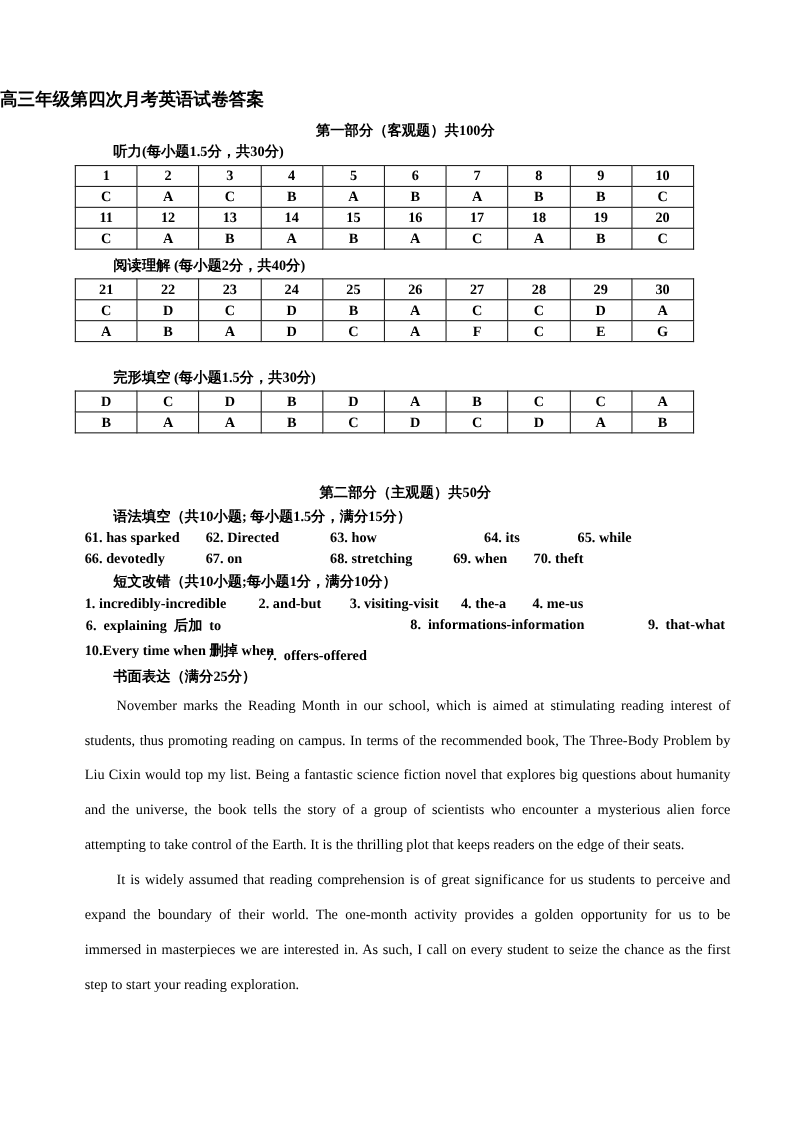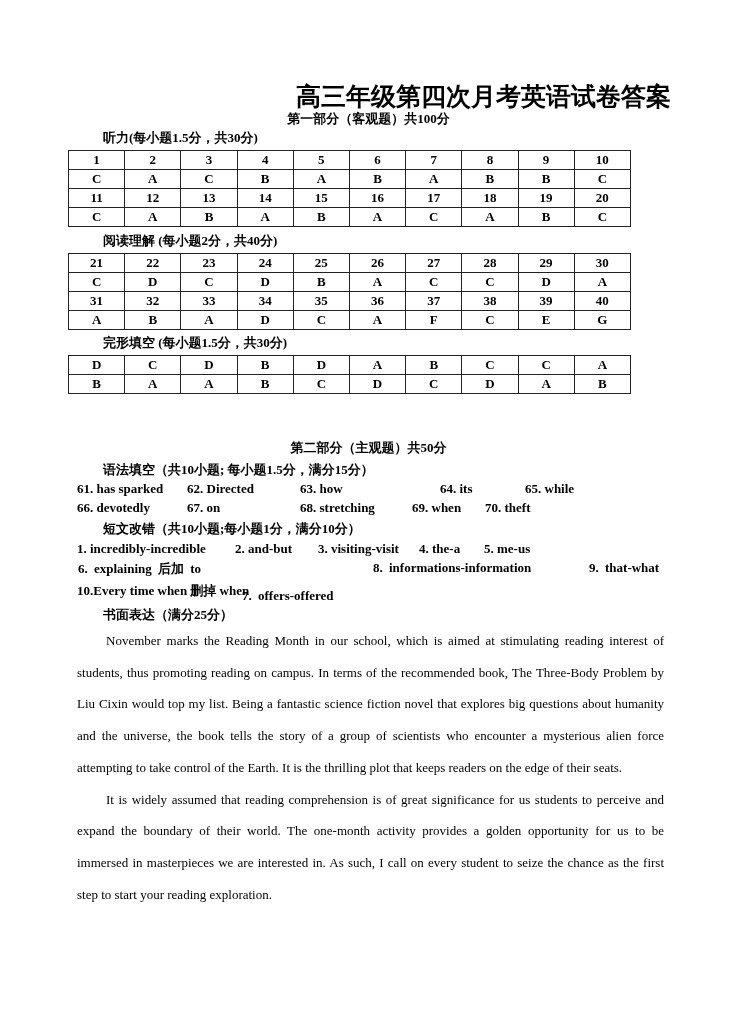--- a/index.html
+++ b/index.html
@@ -1,18 +1,18 @@
 <!DOCTYPE html>
 <html><head>
 <meta charset="utf-8">
 <style>
   html, body { margin: 0; padding: 0; background: #ffffff; }
   body { width: 737px; height: 1020px; position: relative; overflow: hidden; color: #000; font-family: "Liberation Serif", "DejaVu Serif", serif; }
   .page { position: absolute; left: 0; top: 0; width: 737px; height: 1020px; }
-  .title { position: absolute; top: 80px; left: 0; width: 671px; text-align: right; font-family: "DejaVu Sans", sans-serif; font-weight: bold; font-size: 25px; letter-spacing: 0px; }
+  .title { position: absolute; top: 80px; left: 0; width: 671px; text-align: left; font-family: "DejaVu Sans", sans-serif; font-weight: bold; font-size: 16px; letter-spacing: 0px; }
   .part-heading { position: absolute; left: 0; width: 737px; text-align: center; font-size: 13px; font-weight: bold; }
   .section-label { position: absolute; left: 77px; font-size: 13px; font-weight: bold; padding-left: 26px; }
   table.ans { position: absolute; left: 68px; width: 563px; border-collapse: collapse; table-layout: fixed; }
   table.ans td { border: 1.5px solid #222; text-align: center; font-size: 13px; font-weight: bold; height: 18px; padding: 0; line-height: 18px; }
   .line { position: absolute; font-size: 13px; font-weight: bold; white-space: nowrap; }
   .line span { position: absolute; white-space: nowrap; }
   .essay { position: absolute; left: 77px; width: 587px; font-size: 13px; line-height: 31.7px; text-align: justify; text-align-last: left; }
   .essay p { margin: 0; text-indent: 29px; }
 </style>
 </head>
@@ -98,32 +98,20 @@
           <td>C</td>
           <td>D</td>
           <td>B</td>
           <td>A</td>
           <td>C</td>
           <td>C</td>
           <td>D</td>
           <td>A</td>
       </tr>
       <tr>
-        <td>31</td>
-          <td>32</td>
-          <td>33</td>
-          <td>34</td>
-          <td>35</td>
-          <td>36</td>
-          <td>37</td>
-          <td>38</td>
-          <td>39</td>
-          <td>40</td>
-      </tr>
-      <tr>
         <td>A</td>
           <td>B</td>
           <td>A</td>
           <td>D</td>
           <td>C</td>
           <td>A</td>
           <td>F</td>
           <td>C</td>
           <td>E</td>
           <td>G</td>
@@ -178,21 +166,21 @@
     <span style="left:412px;">69. when</span>
     <span style="left:485px;">70. theft</span>
   </div>
 
   <div class="section-label" style="top:520px;">短文改错（共10小题;每小题1分，满分10分）</div>
   <div class="line" style="top:541px; left:0;">
     <span style="left:77px;">1. incredibly-incredible</span>
     <span style="left:235px;">2. and-but</span>
     <span style="left:318px;">3. visiting-visit</span>
     <span style="left:419px;">4. the-a</span>
-    <span style="left:484px;">5. me-us</span>
+    <span style="left:484px;">4. me-us</span>
   </div>
   <div class="line" style="top:560px; left:0;">
     <span style="left:78px; word-spacing:3px;">6. explaining 后加 to</span>
     <span style="left:242px; word-spacing:3px;margin-top:28px;">7. offers-offered</span>
     <span style="left:373px; word-spacing:3px;">8. informations-information</span>
     <span style="left:589px; word-spacing:3px;">9. that-what</span>
   </div>
   <div class="line" style="top:582px; left:77px;">10.Every time when 删掉 when</div>
 
   <div class="section-label" style="top:606px;">书面表达（满分25分）</div>

